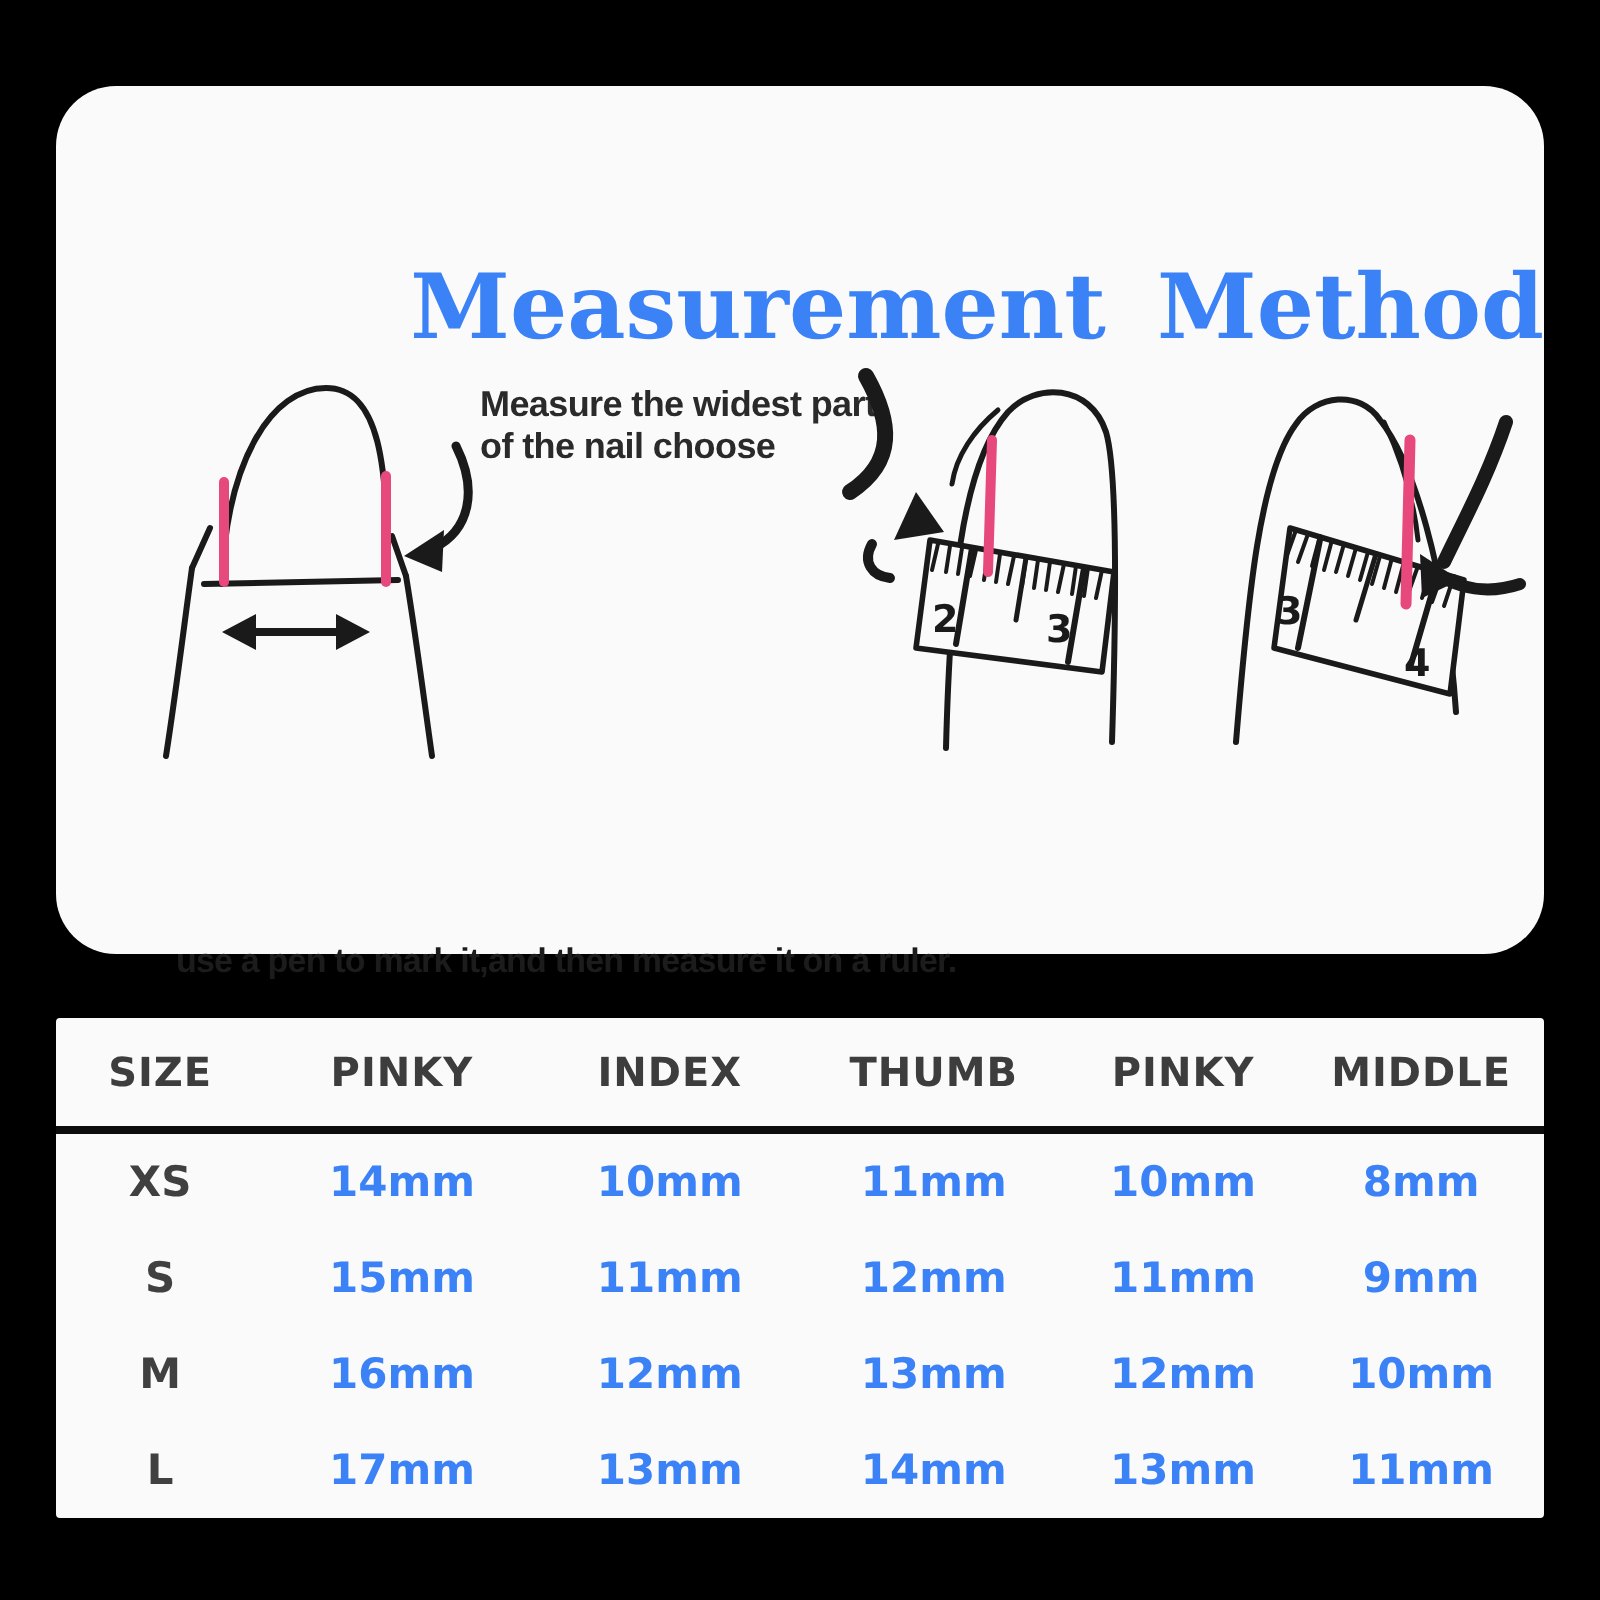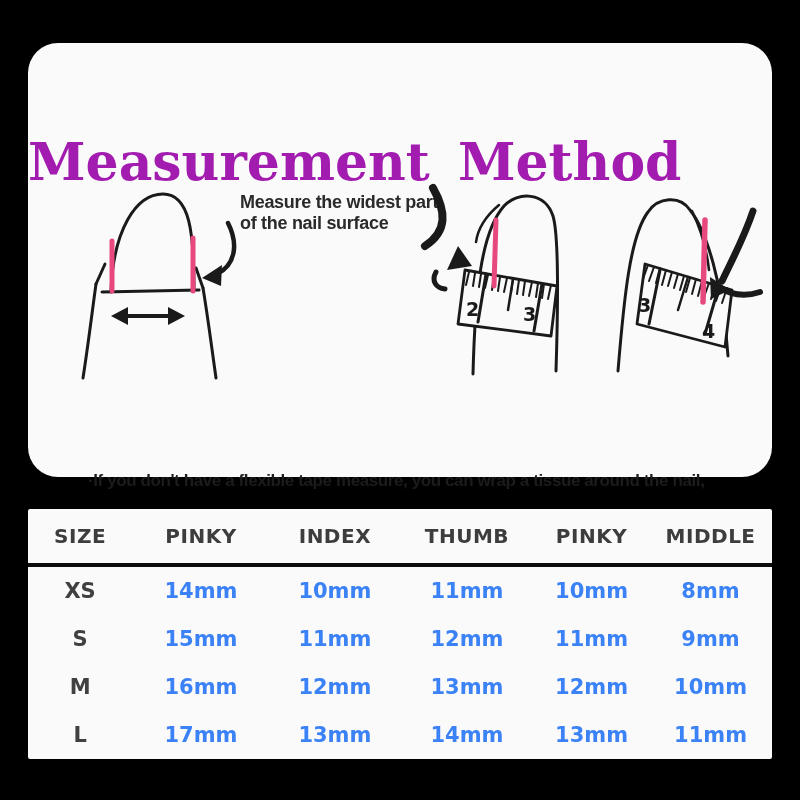--- a/index.html
+++ b/index.html
@@ -2,23 +2,23 @@
 <html><head>
 <meta charset="utf-8">
 <style>
   html,body{margin:0;padding:0;background:#000;}
   .stage{position:relative;width:800px;height:800px;background:#000;overflow:hidden;
          font-family:"Liberation Sans",sans-serif;}
   .panel{position:absolute;background:#fbfafb;}
   .top-panel{left:28px;top:43px;width:744px;height:434px;border-radius:30px;}
   .table-panel{left:28px;top:509px;width:744px;height:250px;border-radius:2px;}
 
-  .page-title{position:absolute;left:0;top:58px;width:100%;text-align:left;
+  .page-title{position:absolute;left:0;top:58px;width:100%;text-align:right;
     font-family:"DejaVu Serif","Liberation Serif",serif;font-weight:700;
-    font-size:52px;line-height:1;color:#a21caf;letter-spacing:0px;word-spacing:10px;}
+    font-size:45px;line-height:1;color:#3b82f6;letter-spacing:0px;word-spacing:10px;}
 
   .annotation{position:absolute;left:212px;top:149px;
     font-size:18px;line-height:21px;font-weight:700;color:#2a2a2a;letter-spacing:-0.3px;}
 
   .illustration-svg{position:absolute;left:40px;top:135px;width:704px;height:215px;}
 
   .notes{position:absolute;left:60px;top:363px;width:700px;
     font-size:17px;line-height:30px;font-weight:700;color:#1c1c1c;
     letter-spacing:-0.4px;white-space:pre-wrap;}
 
@@ -40,21 +40,21 @@
 <body>
 
 <div class="stage">
 
   <section class="panel top-panel">
 
     <h1 class="page-title">Measurement Method</h1>
 
     <div class="annotation">
       <div>Measure the widest part</div>
-      <div>of the nail surface</div>
+      <div>of the nail choose</div>
     </div>
 
     <svg class="illustration-svg" viewBox="0 0 704 215">
 
       <g fill="none" stroke="#1a1a1a" stroke-linecap="round">
 
         <path d="M43,114 C45,52 68,16 95,16 C122,16 126,55 126,112" stroke-width="3"></path>
 
         <path d="M34,114 L131,112" stroke-width="3"></path>
 
@@ -126,21 +126,20 @@
 
         <g>
           <path d="M685,33 C676,60 664,82 654,103" stroke-width="7"></path>
           <polygon points="643,121 662,112 642,99" fill="#1a1a1a" stroke="none"></polygon>
           <path d="M650,109 C663,117 677,119 692,114" stroke-width="6"></path>
         </g>
       </g>
     </svg>
 
     <div class="notes">
-      <div>·If you don't have a flexible tape measure, you can wrap a tissue around the nail,</div>
       <div>use a pen to mark it,and then measure it on a ruler.</div>
       <div>·If  the width falls between two sizes, it is recommended to choose the larger size</div>
     </div>
   </section>
 
   <section class="panel table-panel">
     <div class="trow thead">
       <div class="cell">SIZE</div>
       <div class="cell">PINKY</div>
       <div class="cell">INDEX</div>

